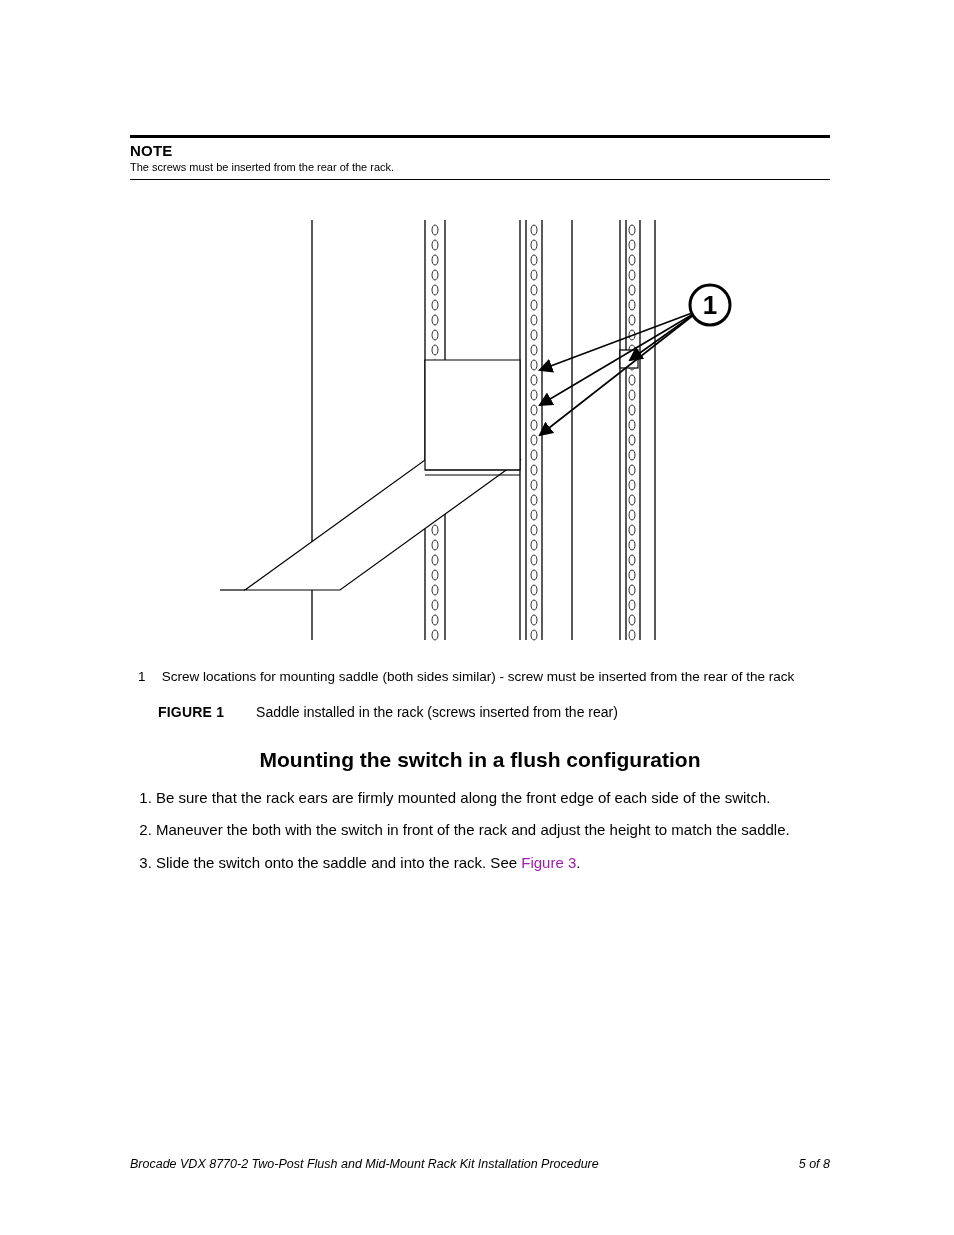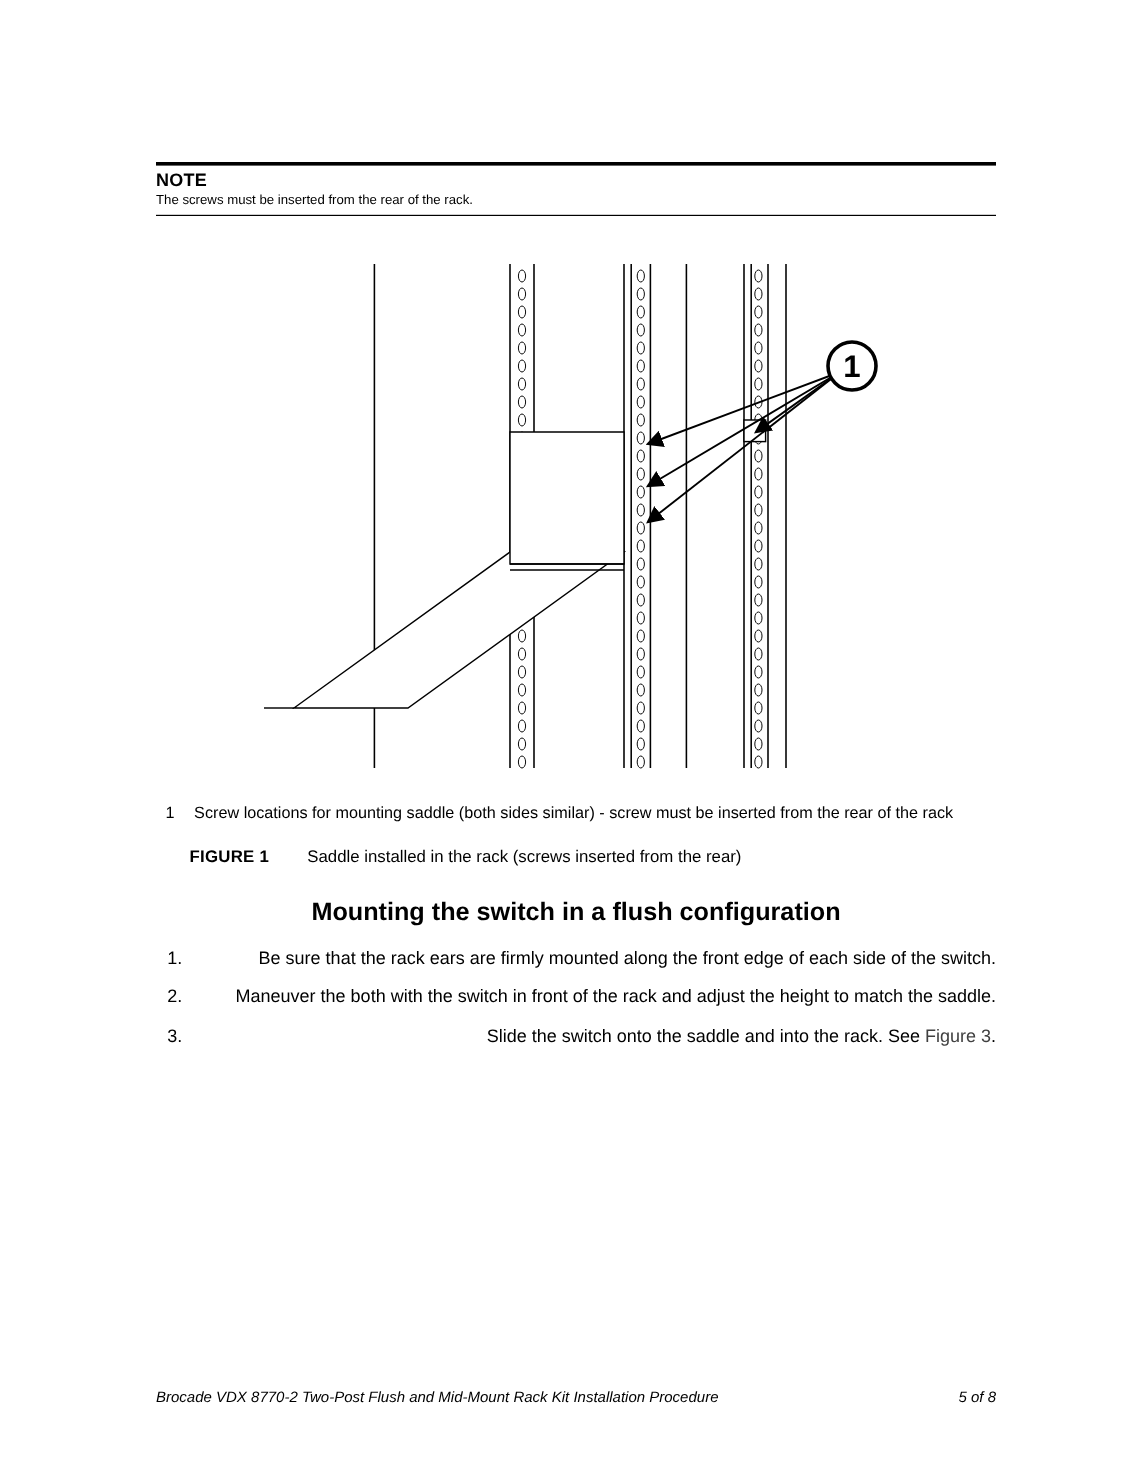--- a/index.html
+++ b/index.html
@@ -69,23 +69,22 @@
     text-align: center;
   }
   ol.steps {
     margin: 0;
     padding-left: 26px;
     font-size: 15px;
   }
   ol.steps li {
     margin-bottom: 12px;
     line-height: 1.35;
-    text-align: right;
-  }
-  a.figref { color: #404040; text-decoration: none; }
+  }
+  a.figref { color: #a21caf; text-decoration: none; }
   .footer {
     position: absolute;
     left: 130px;
     bottom: 62px;
     width: 700px;
     font-style: italic;
     font-size: 12.5px;
     line-height: 1.35;
   }
   .footer .page-num {

